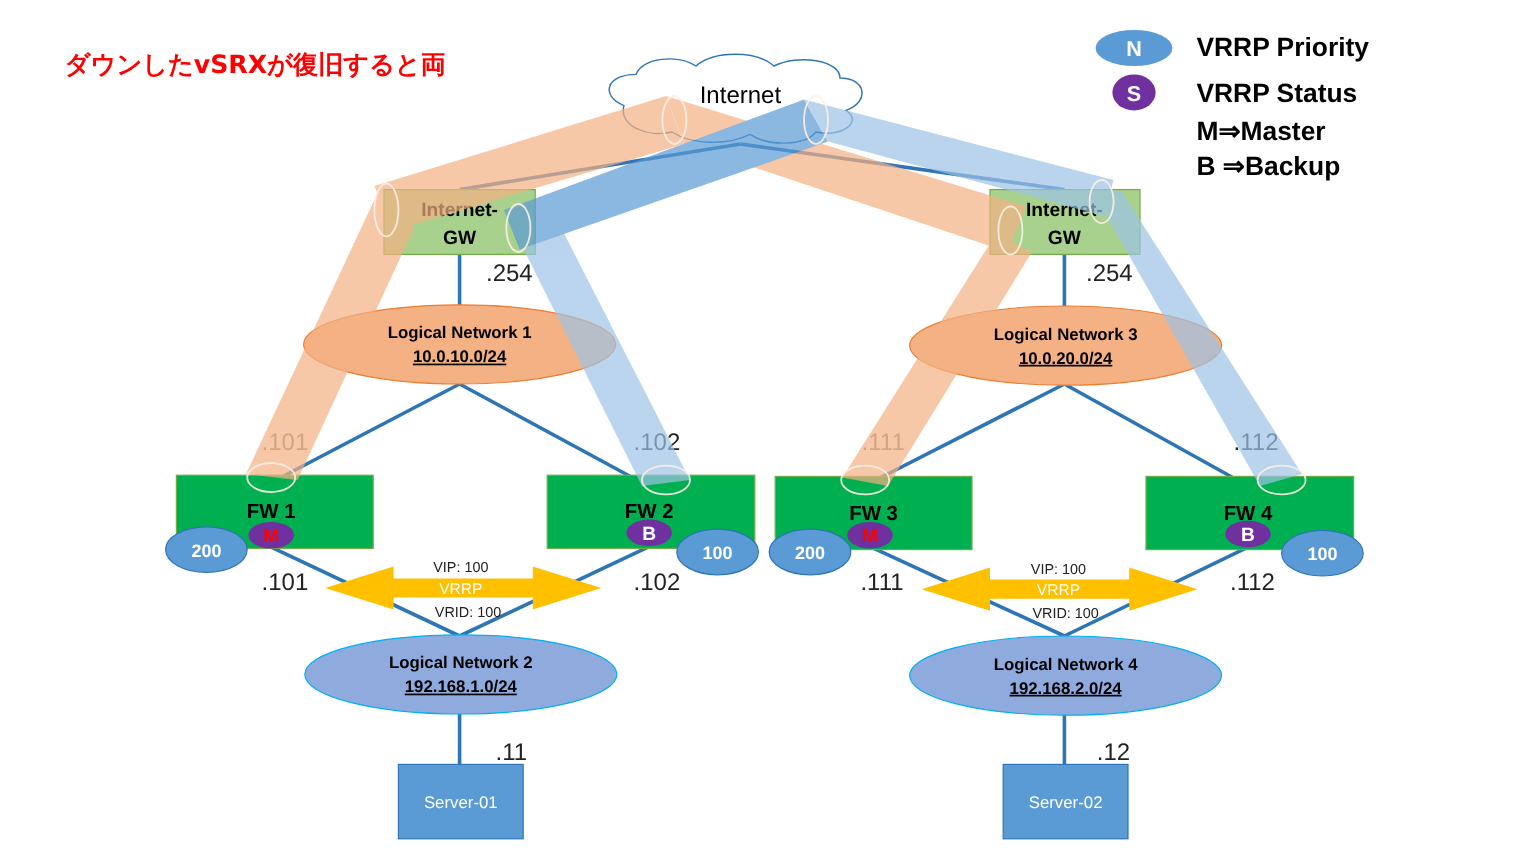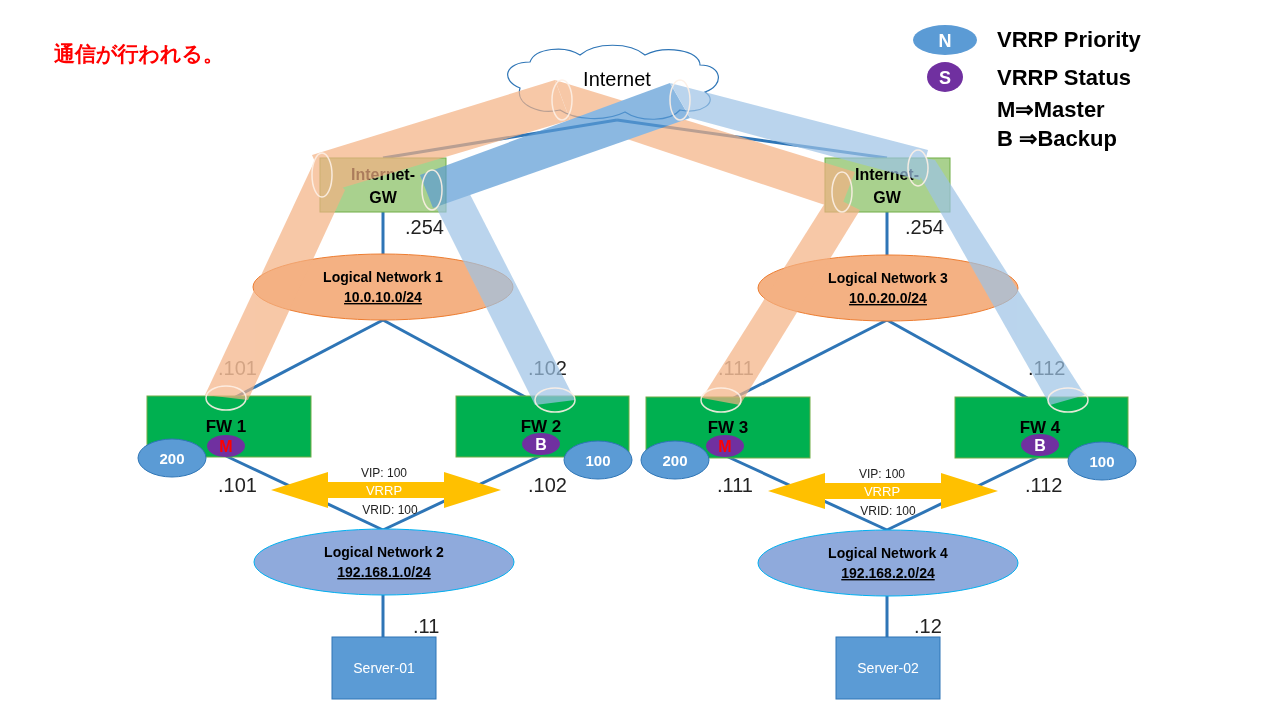--- a/index.html
+++ b/index.html
@@ -7,21 +7,21 @@
   svg{position:absolute;left:0;top:0;}
   .jp-note{position:absolute;left:54px;top:40px;width:380px;color:#ff0000;font-weight:bold;font-size:21px;line-height:29px;font-family:"DejaVu Sans",sans-serif;}
   .jp-note div{white-space:nowrap;}
   .legend-text{font-family:"Liberation Sans",sans-serif;font-weight:bold;font-size:22px;fill:#000;}
   .lbl{font-family:"Liberation Sans",sans-serif;}
 </style>
 </head>
 <body>
 
 <div class="jp-note">
-  <div>通信が行われる。</div>
+  <div>ダウンしたvSRXが復旧すると両</div>
 </div>
 
 <svg width="1280" height="720" viewBox="0 0 1280 720">
 
   <g>
     <path d="M520,88 C500,80 505,62 530,62 C535,48 565,45 580,55 C595,42 630,42 645,55 C665,45 700,50 700,65 C722,65 725,85 705,92 C720,102 700,115 680,110 C670,122 640,122 625,112 C605,122 575,120 560,110 C540,115 515,105 520,88 Z" fill="#ffffff" stroke="#2e75b6" stroke-width="1.2"></path>
     <text x="617" y="86" text-anchor="middle" class="lbl" font-size="20" fill="#000">Internet</text>
   </g>
 
   <g stroke="#2e75b6" stroke-width="3" fill="none">

